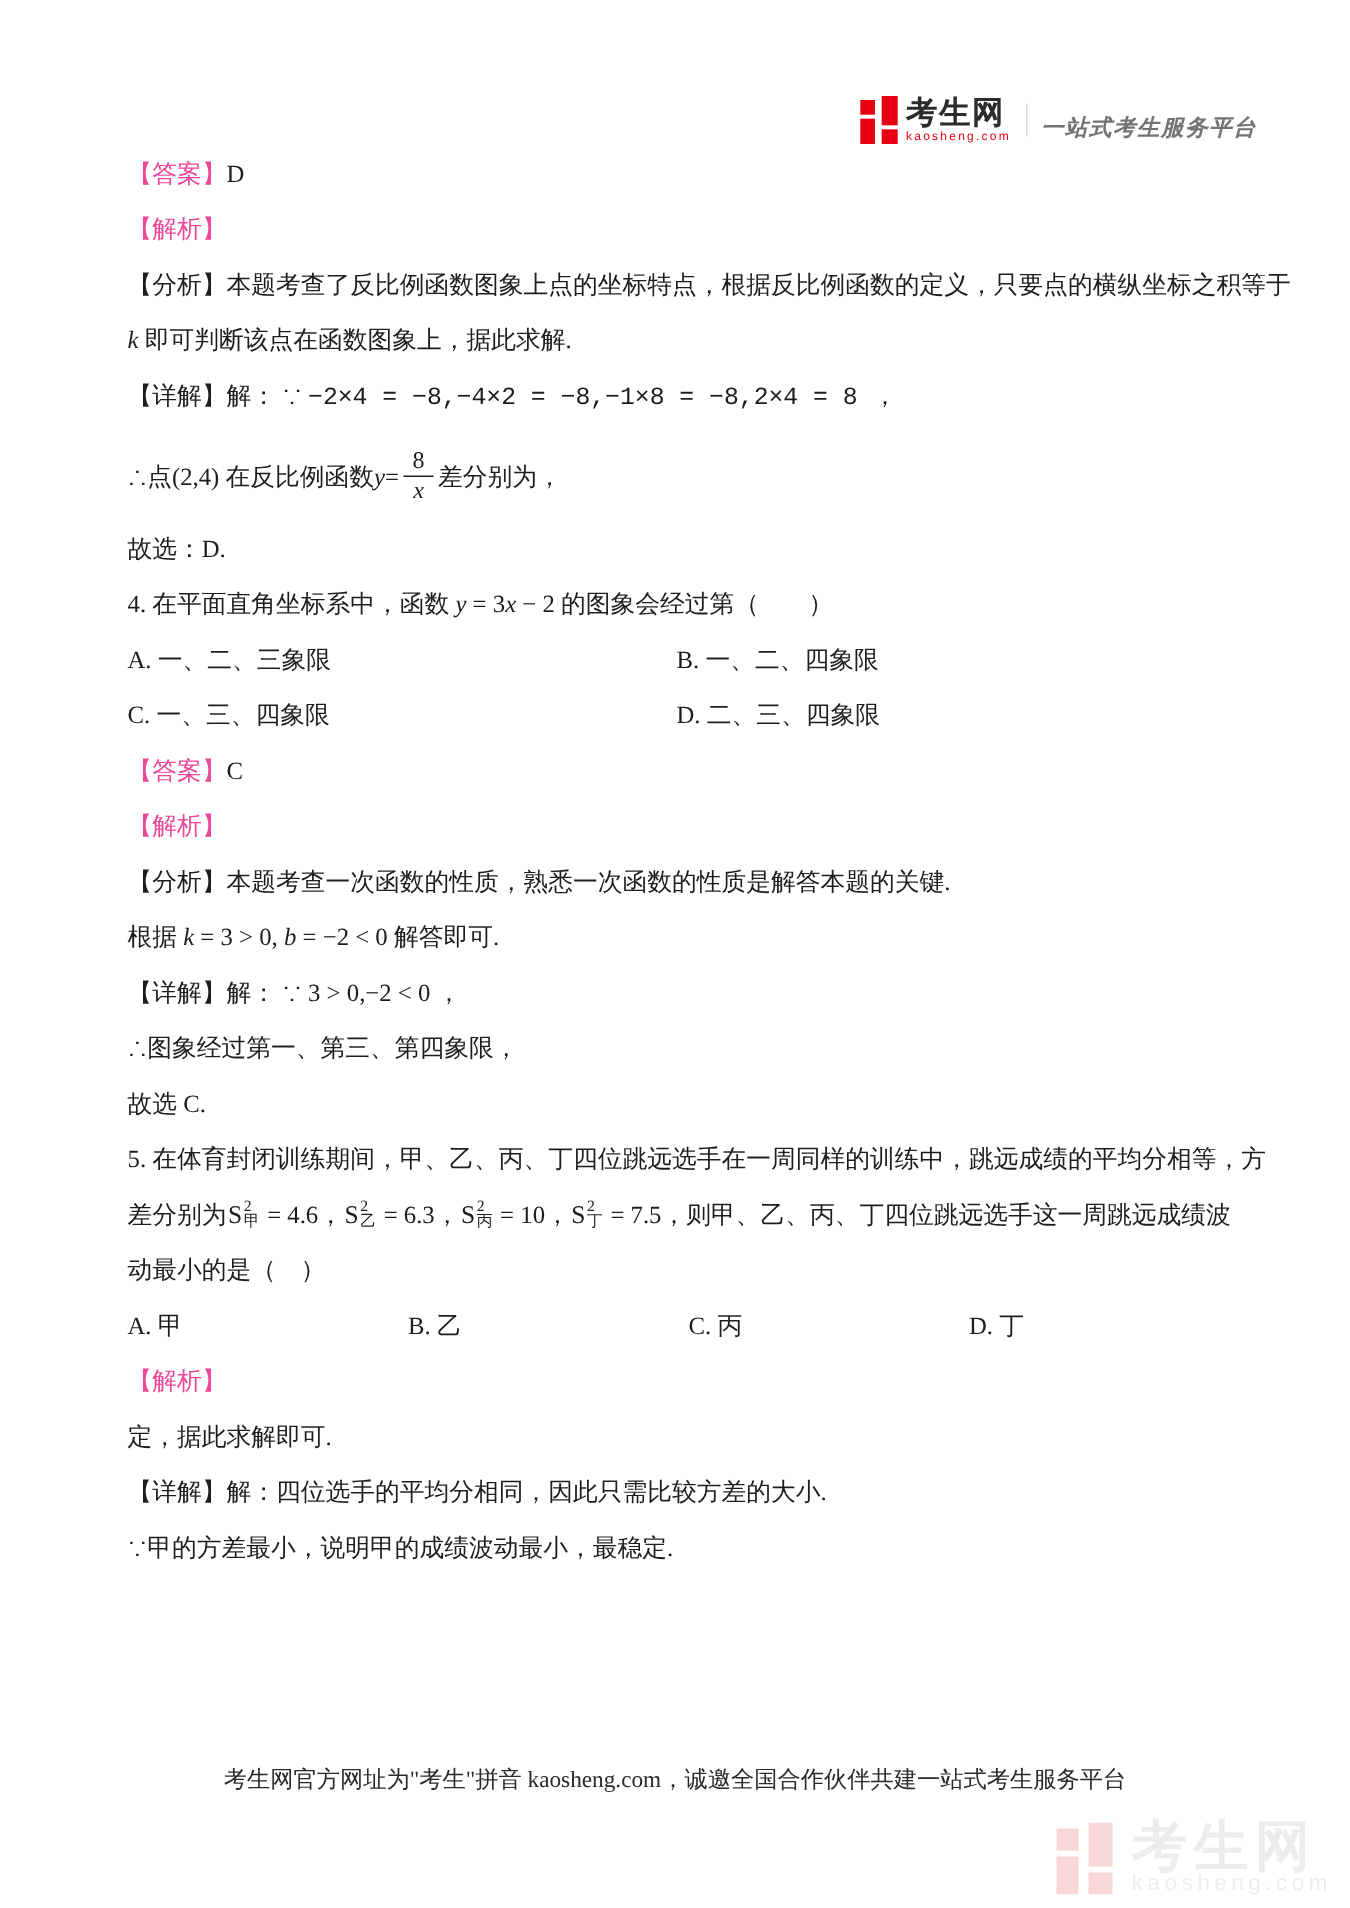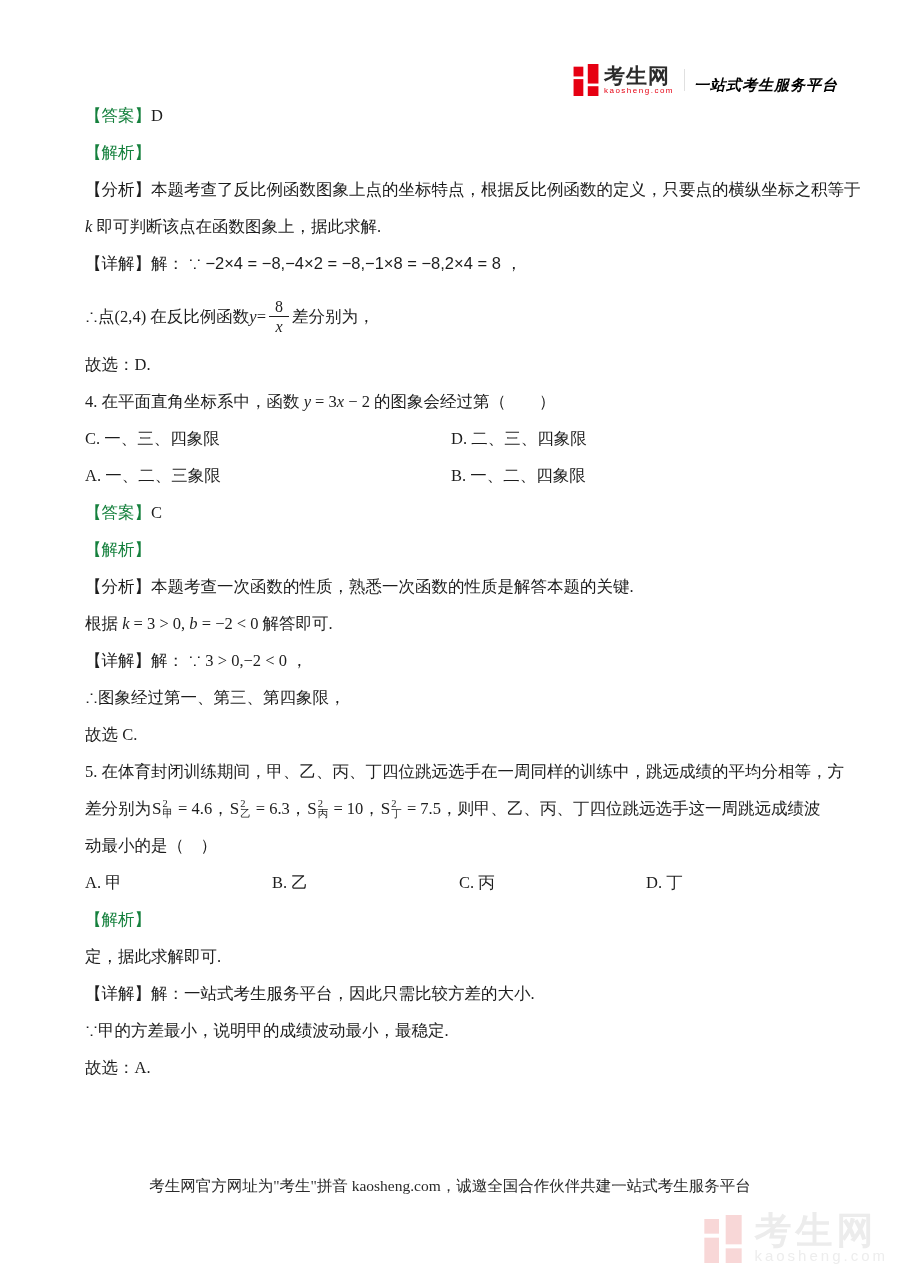--- a/index.html
+++ b/index.html
@@ -44,40 +44,40 @@
   .brand-divider {
     width: 1px; height: 22px;
     background: #e0e0e0;
     margin: 0 9px 0 10px;
   }
   .brand-slogan {
     font-family: "Liberation Sans", "DejaVu Sans", sans-serif;
     font-size: 15px;
     font-weight: bold;
     font-style: italic;
-    color: #000000;
+    color: #737373;
     letter-spacing: 1px;
     padding-top: 10px;
   }
 
   
   .content {
     position: absolute;
     left: 85px;
     right: 62px;
     top: 104px;
   }
   .content p {
     margin: 0 0 14px 0;
     font-size: 16.5px;
     line-height: 23px;
     white-space: nowrap;
   }
-  .blue { color: #15803d; }
-  .math { font-family: Liberation Sans, sans-serif; }
+  .blue { color: #ec4899; }
+  .math { font-family: Liberation Mono, monospace; }
   i.var { font-style: italic; }
 
   p.tall {
     height: 54px;
     display: flex;
     align-items: center;
     margin-bottom: 10px;
   }
   .frac {
     display: inline-flex;
@@ -183,27 +183,27 @@
           <span class="den">x</span>
         </span>
         <span> 差分别为，</span>
     </p>
 
     <p>故选：D.</p>
 
     <p><span>4. 在平面直角坐标系中，函数 </span><i class="var">y</i><span> = 3</span><i class="var">x</i><span> − 2 的图象会经过第（　　）</span></p>
 
     <p class="optrow two">
+        <span>A. 一、二、三象限</span>
+        <span>B. 一、二、四象限</span>
+      </p>
+
+    <p class="optrow two">
         <span>C. 一、三、四象限</span>
         <span>D. 二、三、四象限</span>
-      </p>
-
-    <p class="optrow two">
-        <span>A. 一、二、三象限</span>
-        <span>B. 一、二、四象限</span>
       </p>
 
     <p><span class="blue">【答案】</span><span>C</span></p>
 
     <p><span class="blue">【解析】</span></p>
 
     <p><span>【分析】</span><span>本题考查一次函数的性质，熟悉一次函数的性质是解答本题的关键.</span></p>
 
     <p><span>根据 </span><i class="var">k</i><span> = 3 &gt; 0, </span><i class="var">b</i><span> = −2 &lt; 0 解答即可.</span></p>
 
@@ -249,25 +249,24 @@
         <span>C. 丙</span>
         <span>D. 丁</span>
       </p>
 
 
     <p><span class="blue">【解析】</span></p>
 
 
     <p>定，据此求解即可.</p>
 
-    <p><span>【详解】</span><span>解：一站式考生服务平台，因此只需比较方差的大小.</span></p>
+    <p><span>【详解】</span><span>解：四位选手的平均分相同，因此只需比较方差的大小.</span></p>
 
     <p>∵甲的方差最小，说明甲的成绩波动最小，最稳定.</p>
 
-    <p>故选：A.</p>
 
   </div>
 
   <div class="footer">考生网官方网址为"考生"拼音 kaosheng.com，诚邀全国合作伙伴共建一站式考生服务平台</div>
 
   <div class="watermark">
     <svg width="42" height="48" viewBox="0 0 28 36">
       <rect x="0" y="3" width="11" height="11" fill="#f8d7d7"></rect>
       <rect x="0" y="17" width="11" height="19" fill="#f8d7d7"></rect>
       <rect x="16" y="0" width="12" height="22" fill="#f8d7d7"></rect>

